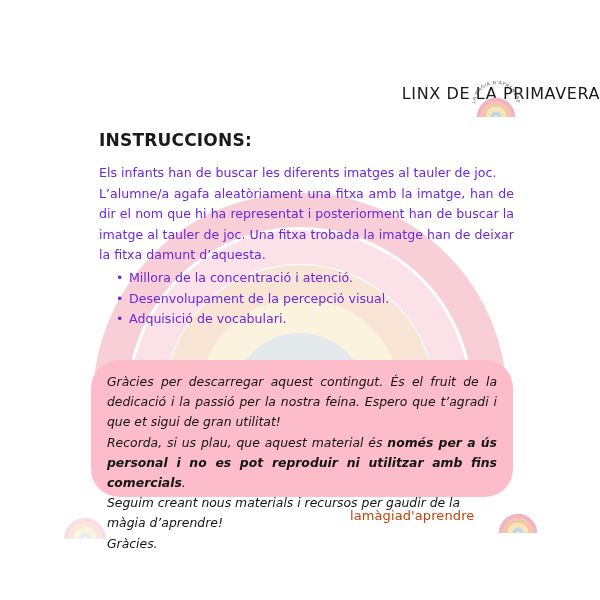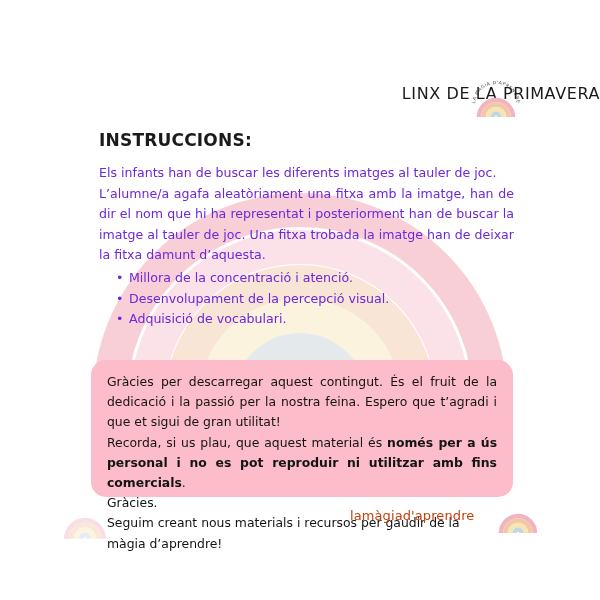--- a/index.html
+++ b/index.html
@@ -100,24 +100,25 @@
   }
 
   
   .notice-box {
     position: absolute;
     left: 91px;
     top: 360px;
     width: 422px;
     height: 137px;
     background: #fcbcc9;
-    border-radius: 15px;
+    border-radius: 28px;
     z-index: 3;
     box-sizing: border-box;
     padding: 12px 16px 10px 16px;
+    font-style: italic;
   }
   .notice-box p {
     margin: 0;
     color: #141414;
     font-size: 12.4px;
     line-height: 20.2px;
     font-family: "DejaVu Sans", sans-serif;
   }
   .notice-box .n-just {
     text-align: justify;
@@ -203,22 +204,22 @@
     <ul class="bullets">
       <li>Millora de la concentració i atenció.</li>
       <li>Desenvolupament de la percepció visual.</li>
       <li>Adquisició de vocabulari.</li>
     </ul>
   </div>
 
   <div class="notice-box">
     <p class="n-just">Gràcies per descarregar aquest contingut. És el fruit de la dedicació i la passió per la nostra feina. Espero que t’agradi i que et sigui de gran utilitat!</p>
     <p class="n-just"><span>Recorda, si us plau, que aquest material és </span><b>només per a ús personal i no es pot reproduir ni utilitzar amb fins comercials</b><span>.</span></p>
+    <p>Seguim creant nous materials i recursos per gaudir de la màgia d’aprendre!</p>
     <p>Gràcies.</p>
-    <p>Seguim creant nous materials i recursos per gaudir de la màgia d’aprendre!</p>
   </div>
 
   <div class="footer-brand">lamàgiad'aprendre</div>
 
   <svg class="footer-logo" viewBox="0 0 84 66" xmlns="http://www.w3.org/2000/svg">
     <path d="M 8 60 A 34 34 0 0 1 76 60" fill="none" stroke="#f3b4c2" stroke-width="9"></path>
     <path d="M 17 60 A 25 25 0 0 1 67 60" fill="none" stroke="#f2c7a6" stroke-width="9"></path>
     <path d="M 26 60 A 16 16 0 0 1 58 60" fill="none" stroke="#f7e5b4" stroke-width="9"></path>
     <path d="M 35 60 A 7 7 0 0 1 49 60" fill="none" stroke="#c6d6de" stroke-width="9"></path>
   </svg>

